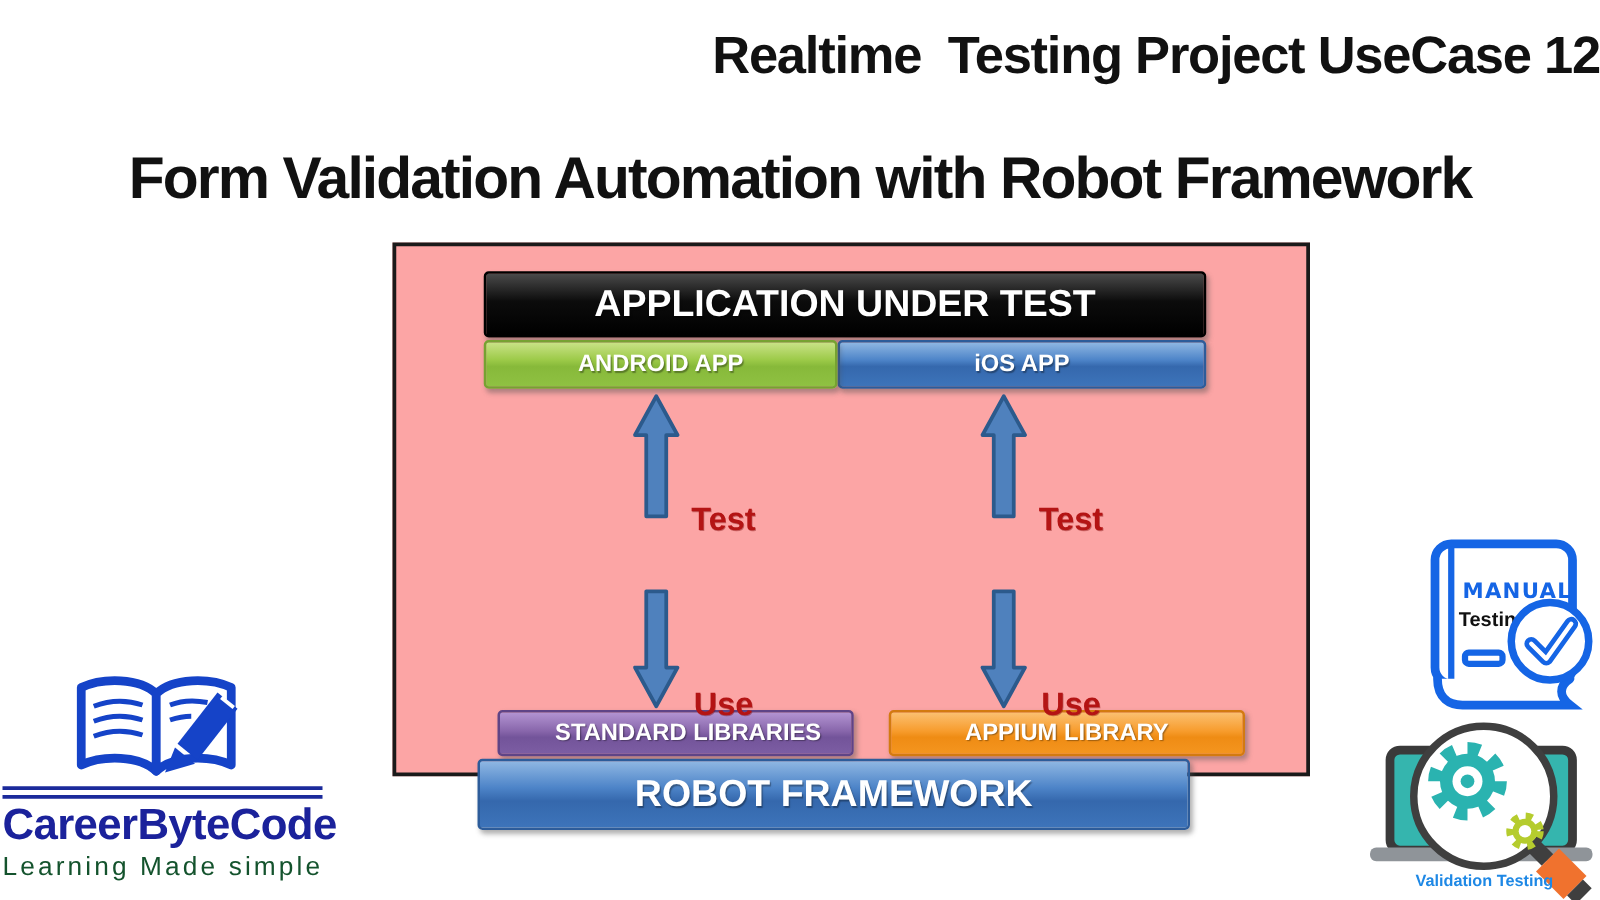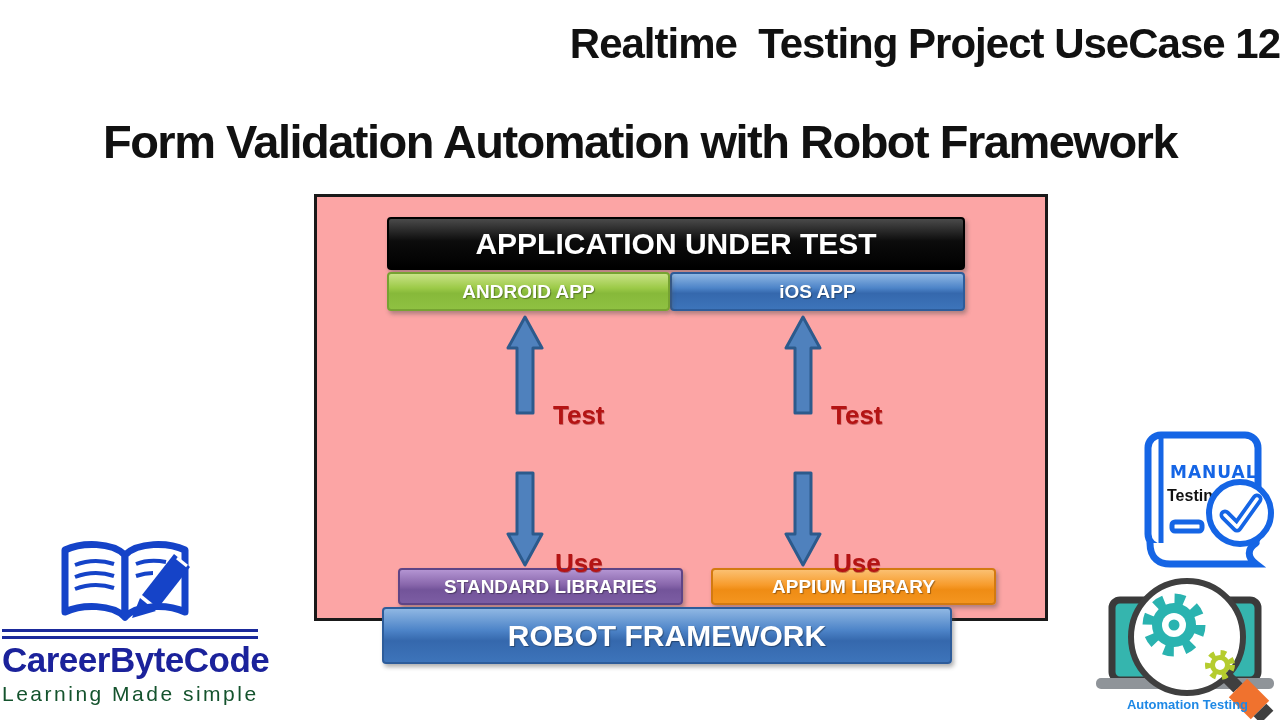--- a/index.html
+++ b/index.html
@@ -184,14 +184,14 @@
   <circle cx="82" cy="50" r="5.5" fill="#2ab3b0"></circle>
 
   <circle cx="128" cy="90" r="11" fill="none" stroke="#b5cc2e" stroke-width="8" stroke-dasharray="5 5.4"></circle>
   <circle cx="128" cy="90" r="10" fill="#b5cc2e"></circle>
   <circle cx="128" cy="90" r="5" fill="#ffffff"></circle>
 
   <line x1="136" y1="103" x2="146" y2="113" stroke="#3f3f3f" stroke-width="13"></line>
   <line x1="146" y1="113" x2="168" y2="135" stroke="#f0722e" stroke-width="26"></line>
   <line x1="168" y1="135" x2="175" y2="142" stroke="#3f3f3f" stroke-width="18"></line>
 </svg>
-<div class="abs auto-label">Automation Testing</div>
+<div class="abs auto-label">Validation Testing</div>
 <svg class="abs" style="left:0;top:0;" width="0" height="0"></svg>
 
 </body></html>

